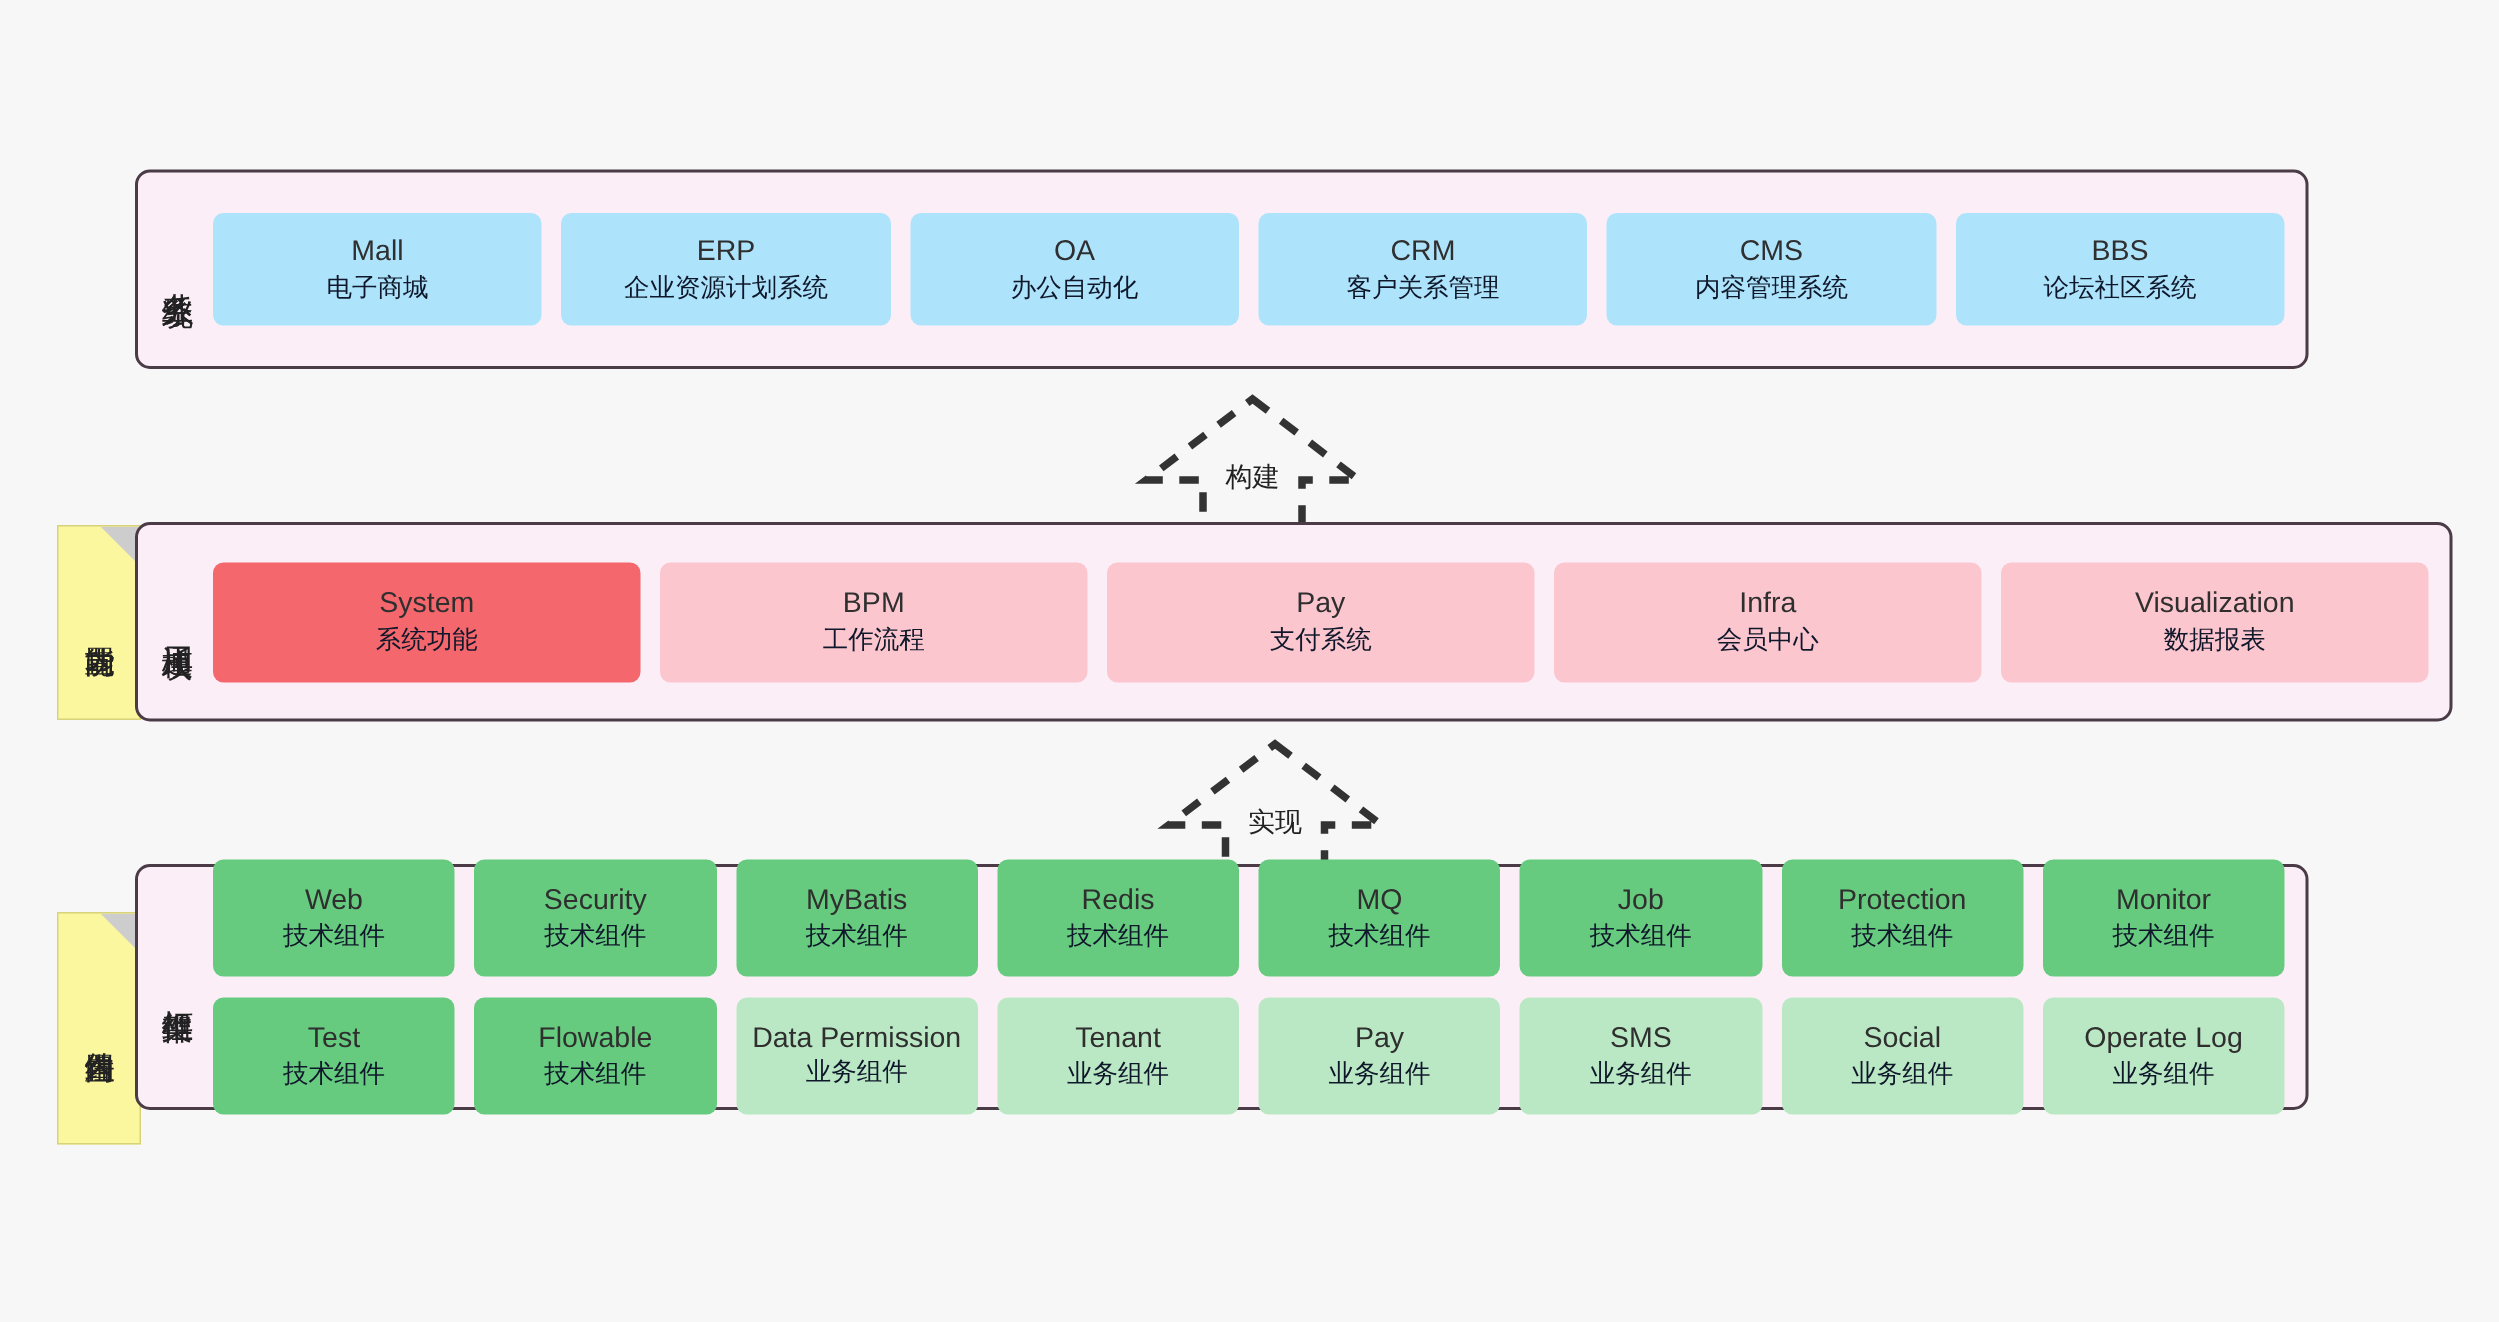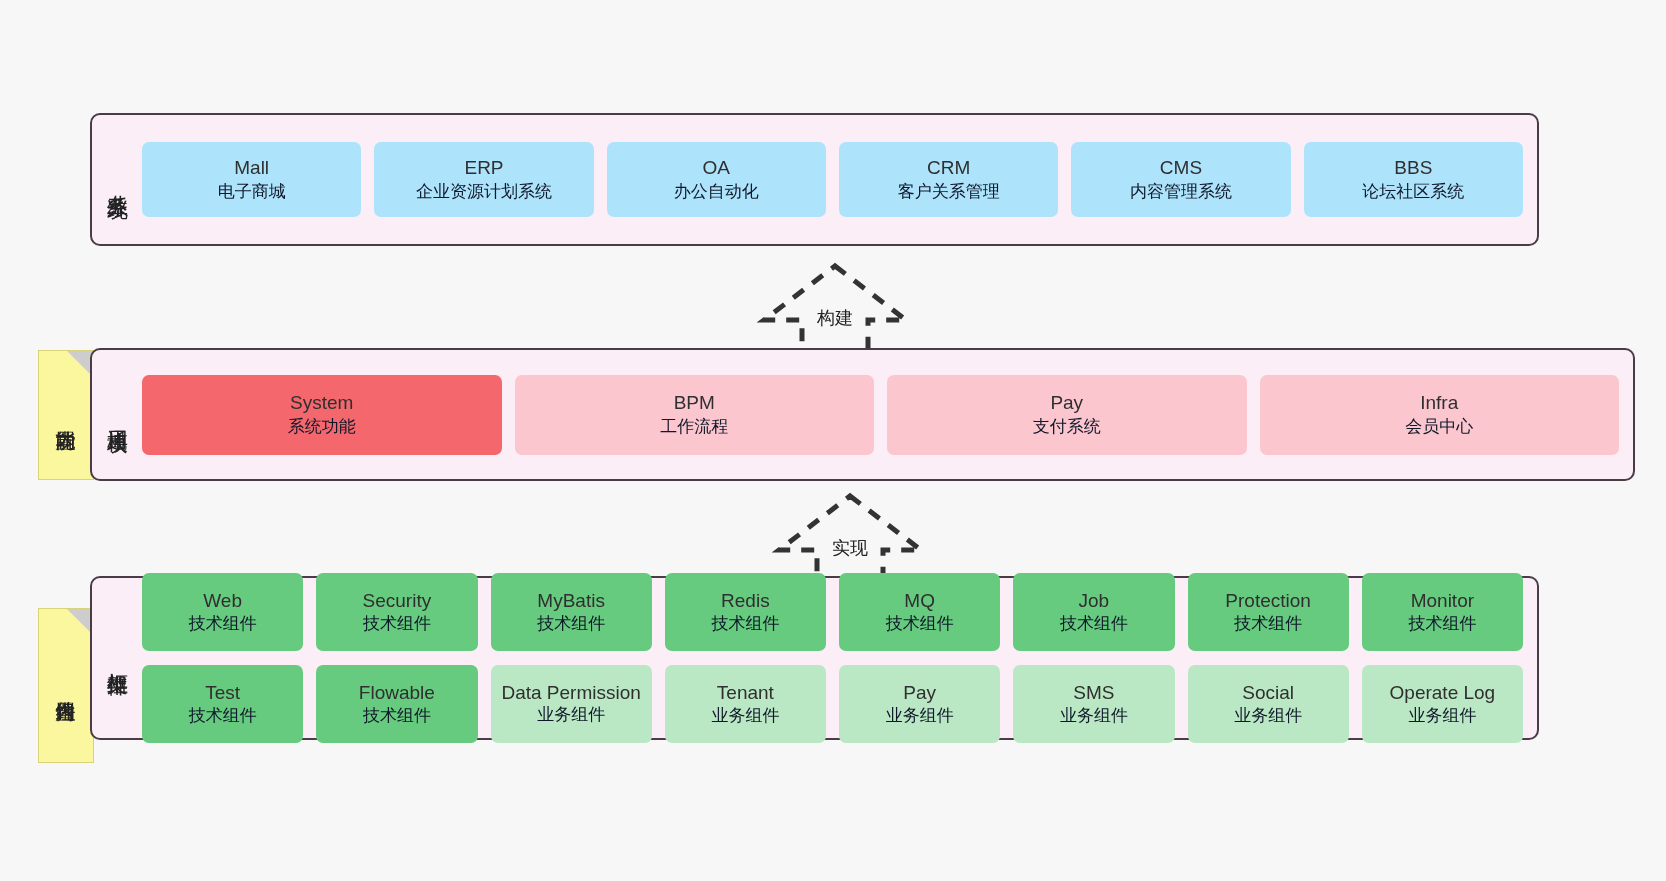--- a/index.html
+++ b/index.html
@@ -221,20 +221,24 @@
           <span class="cn">工作流程</span>
         </div>
         <div class="card c-pink">
           <span class="en">Pay</span>
           <span class="cn">支付系统</span>
         </div>
         <div class="card c-pink">
           <span class="en">Infra</span>
           <span class="cn">会员中心</span>
         </div>
+        <div class="card c-pink">
+          <span class="en">Visualization</span>
+          <span class="cn">数据报表</span>
+        </div>
       </div>
     </div>
   </div>
 
   <div class="arrow" id="arrow-impl">
     <svg viewBox="0 0 150 96" width="150" height="96" aria-hidden="true">
       <path d="M 75 4 L 146 58 L 108 58 L 108 92 L 42 92 L 42 58 L 4 58 Z" fill="none" stroke="#333333" stroke-width="5" stroke-dasharray="13 11" stroke-linejoin="miter"></path>
     </svg>
     <div class="arrow-label">实现</div>
   </div>

